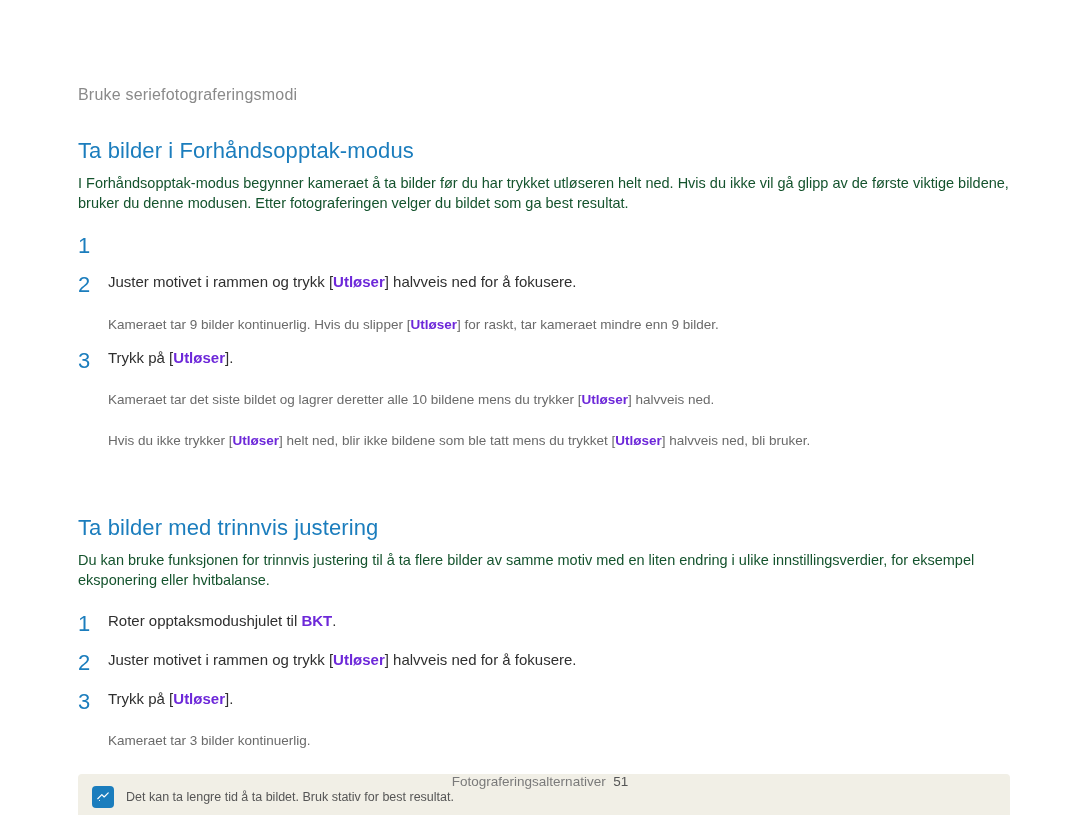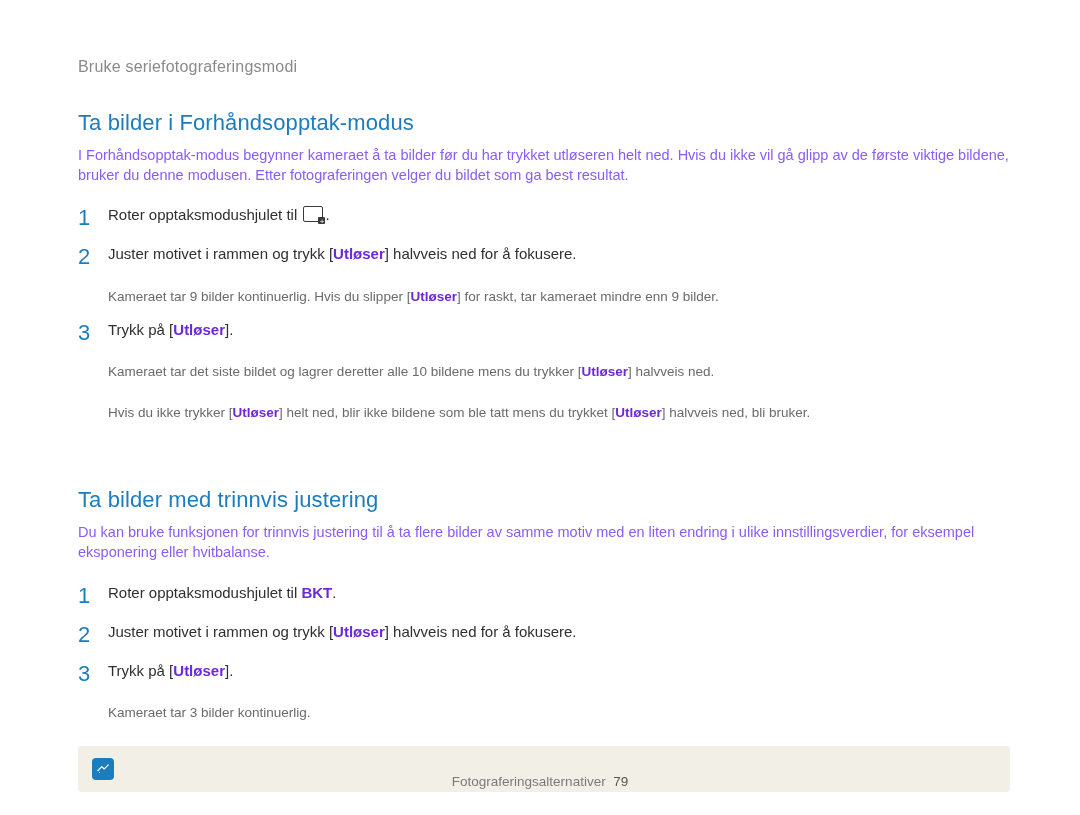--- a/index.html
+++ b/index.html
@@ -11,21 +11,21 @@
     font-family: Arial, Helvetica, sans-serif;
     color: #3a3a3a;
     font-weight: 300;
     -webkit-font-smoothing: antialiased;
   }
   .page {
     position: relative;
     width: 1080px;
     height: 815px;
     box-sizing: border-box;
-    padding: 58px 70px 0 78px;
+    padding: 86px 70px 0 78px;
   }
   .breadcrumb {
     font-size: 16px;
     color: #8a8a8a;
     letter-spacing: 0.2px;
     margin-bottom: 34px;
     font-weight: 300;
   }
   .columns {
     display: flex;
@@ -40,21 +40,21 @@
     margin: 0 0 10px 0;
     font-size: 22px;
     color: #1b7dbd;
     font-weight: 400;
     letter-spacing: 0.1px;
   }
   p.intro {
     margin: 0 0 20px 0;
     font-size: 14.5px;
     line-height: 1.35;
-    color: #8b5cf6;
+    color: #14532d;
     font-weight: 300;
   }
   .step {
     display: flex;
     align-items: flex-start;
     margin-bottom: 6px;
   }
   .step .num {
     width: 30px;
     font-size: 22px;
@@ -172,25 +172,20 @@
   <div class="columns">
 
     <div class="col">
       <h2 class="section-title">Ta bilder i Forhåndsopptak-modus</h2>
       <p class="intro">I Forhåndsopptak-modus begynner kameraet å ta bilder før du har trykket utløseren helt ned. Hvis du ikke vil gå glipp av de første viktige bildene, bruker du denne modusen. Etter fotograferingen velger du bildet som ga best resultat.</p>
 
       <div class="step-group">
 
         <div class="step">
           <div class="num">1</div>
-          <div class="body">
-            <div class="instr">
-              <span>Roter opptaksmodushjulet til </span><span class="mode-icon"></span><span>.</span>
-            </div>
-          </div>
         </div>
 
         <div class="step">
           <div class="num">2</div>
           <div class="body">
             <div class="instr">
               <span>Juster motivet i rammen og trykk [</span><span class="strong">Utløser</span><span>] halvveis ned for å fokusere.</span>
             </div>
             <div class="sub">
               <span>Kameraet tar 9 bilder kontinuerlig. Hvis du slipper [</span><span class="strong">Utløser</span><span>] for raskt, tar kameraet mindre enn 9 bilder.</span>
@@ -252,22 +247,23 @@
 
       </div>
 
       <div class="note-box">
         <div class="note-icon">
           <svg viewBox="0 0 24 24">
               <path d="M3 15 L10 8 L14 12 L21 5" stroke-linecap="round" stroke-linejoin="round"></path>
               <circle cx="6" cy="18" r="1" fill="#fff" stroke="none"></circle>
             </svg>
         </div>
+        <div class="note-text">Det kan ta lengre tid å ta bildet. Bruk stativ for best resultat.</div>
       </div>
 
     </div>
   </div>
 
   <div class="footer">
-    <span>Fotograferingsalternativer</span>&nbsp;&nbsp;<span class="pgnum">79</span>
+    <span>Fotograferingsalternativer</span>&nbsp;&nbsp;<span class="pgnum">51</span>
   </div>
 
 </div>
 
 </body></html>

